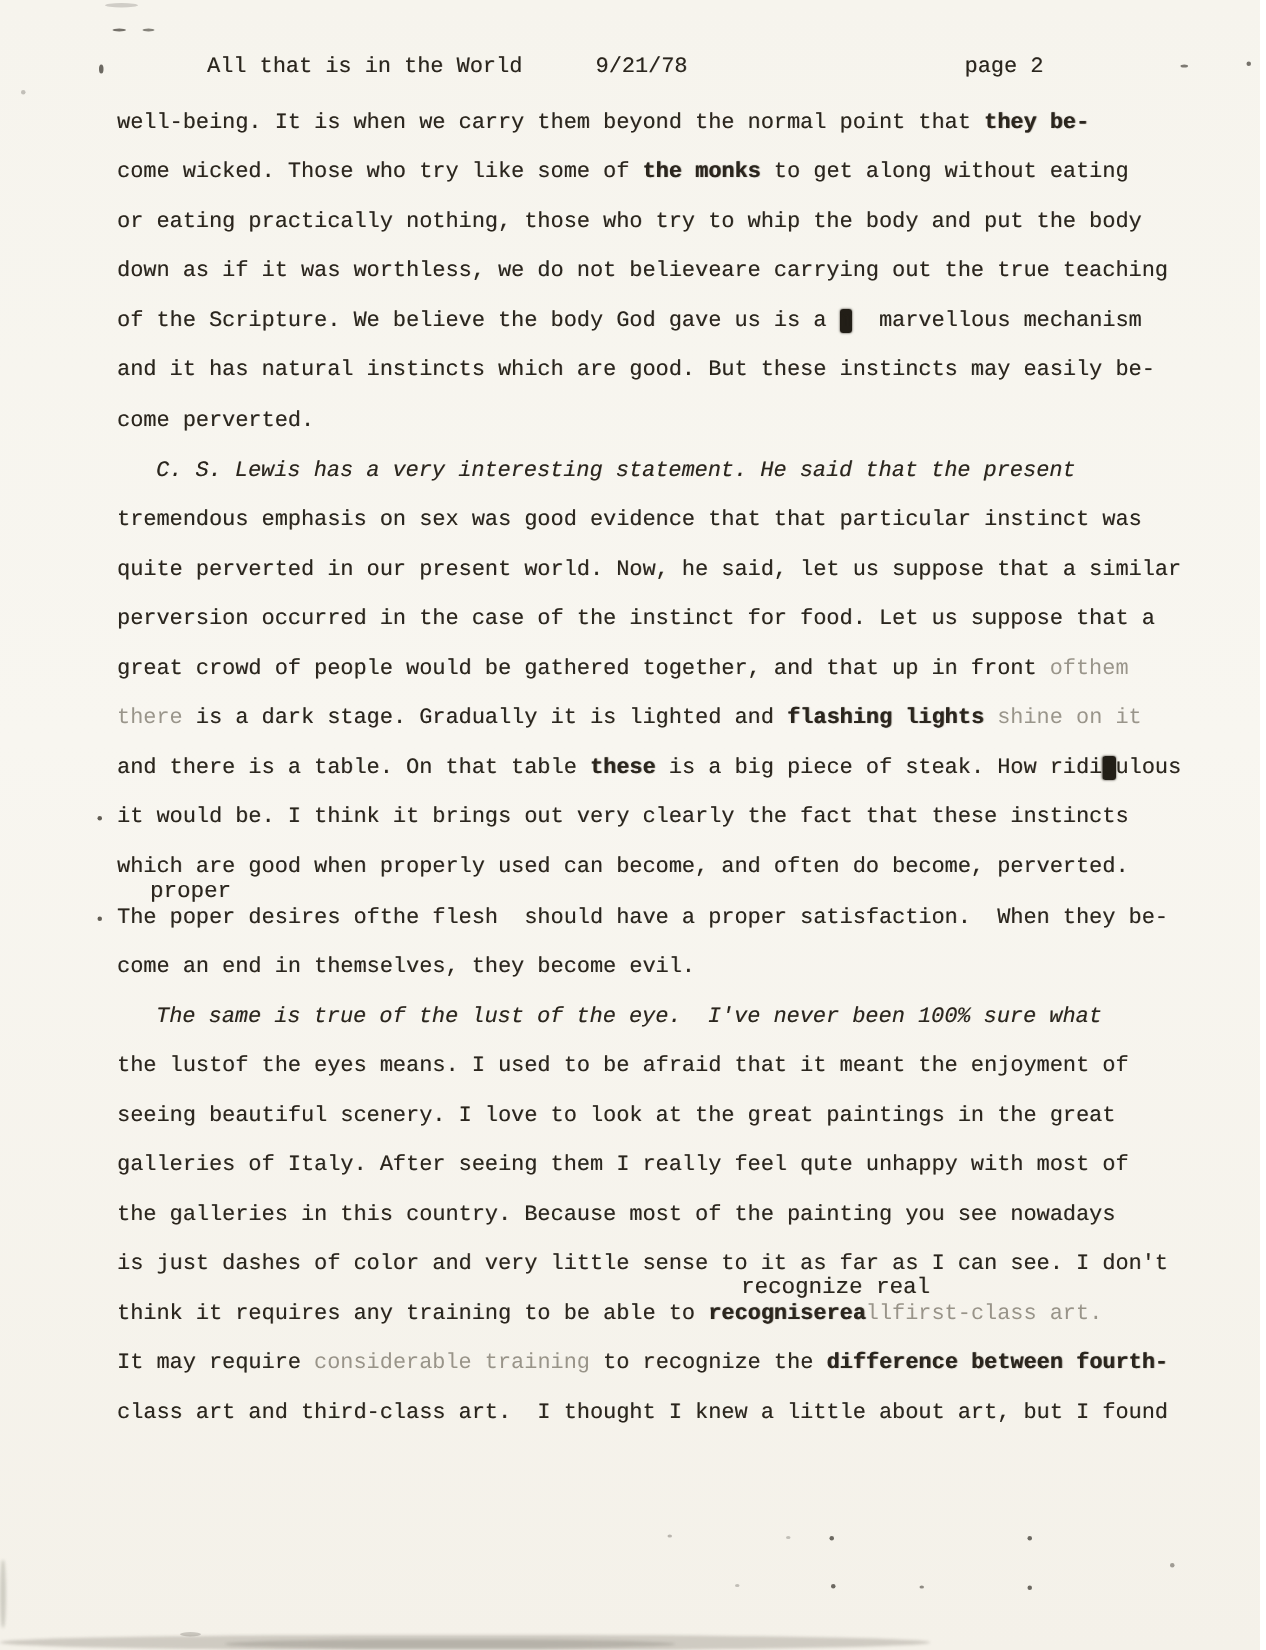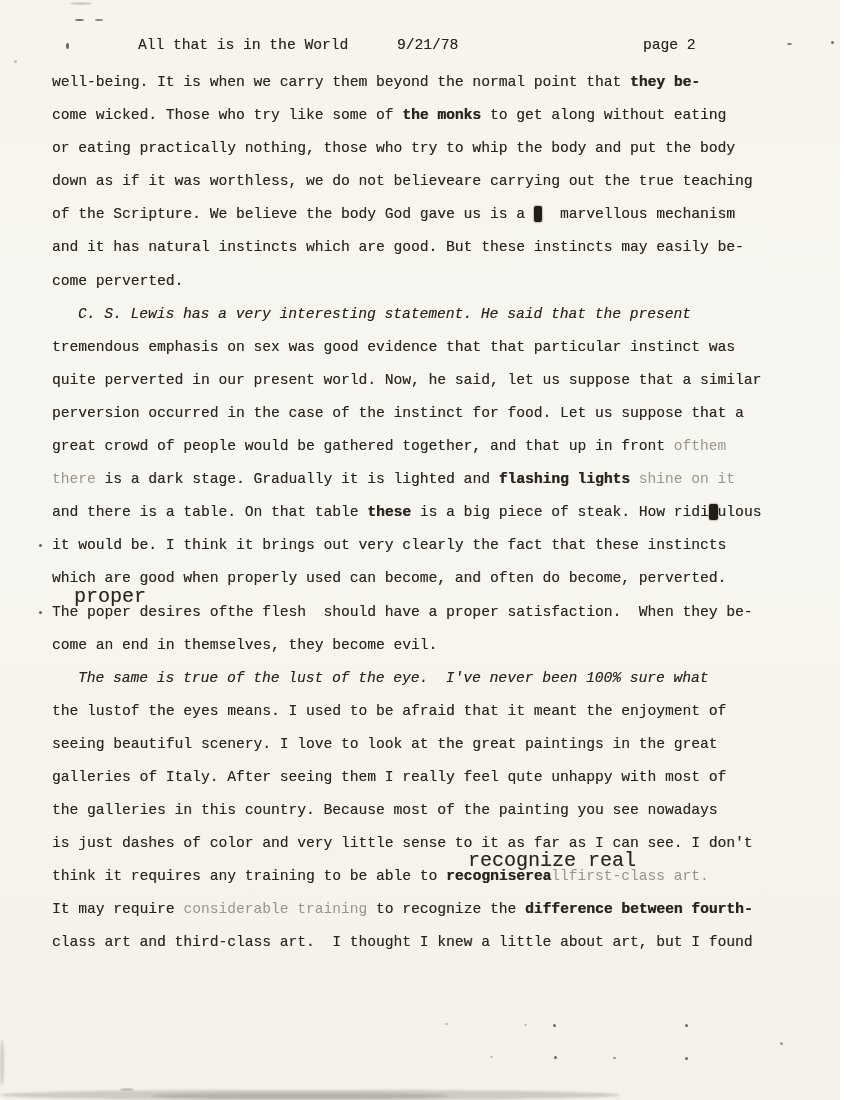--- a/index.html
+++ b/index.html
@@ -22,41 +22,41 @@
     text-shadow: 0.3px 0.2px 0.35px rgba(45,40,30,0.45);
     white-space: pre;
   }
   .hdr-item { position: absolute; top: 38px; line-height: 1; }
   .hdr-title { left: 138px; }
   .hdr-date  { left: 397px; }
   .hdr-page  { left: 643px; }
 
   .doc-body {
     position: absolute;
-    left: 52px; top: 66px; width: 740px;
+    left: 78px; top: 66px; width: 740px;
   }
   .tline {
     position: relative;
     height: 33.1px;
     line-height: 33.1px;
   }
   .tline.indent { padding-left: 26px; font-style: italic; }
   .tline span { white-space: pre; }
   .bold { font-weight: bold; text-shadow: 0.5px 0.2px 0.6px rgba(40,34,25,0.75); }
   .faint { color: rgba(95,88,76,0.62); text-shadow: none; }
   .blot {
     background: #221e17; color: #221e17;
     border-radius: 2px;
     box-shadow: 0 0 1.5px #221e17;
   }
   .above-correction {
     position: absolute;
     top: -9px;
     line-height: 1;
-    font-size: 20px;
+    font-size: 15px;
     white-space: pre;
     text-shadow: 0.3px 0.2px 0.35px rgba(45,40,30,0.45);
   }
   .margin-dot {
     position: absolute;
     left: -13px; top: 15px;
     width: 3px; height: 3px;
     border-radius: 50%;
     background: rgba(60,55,45,0.8);
   }

